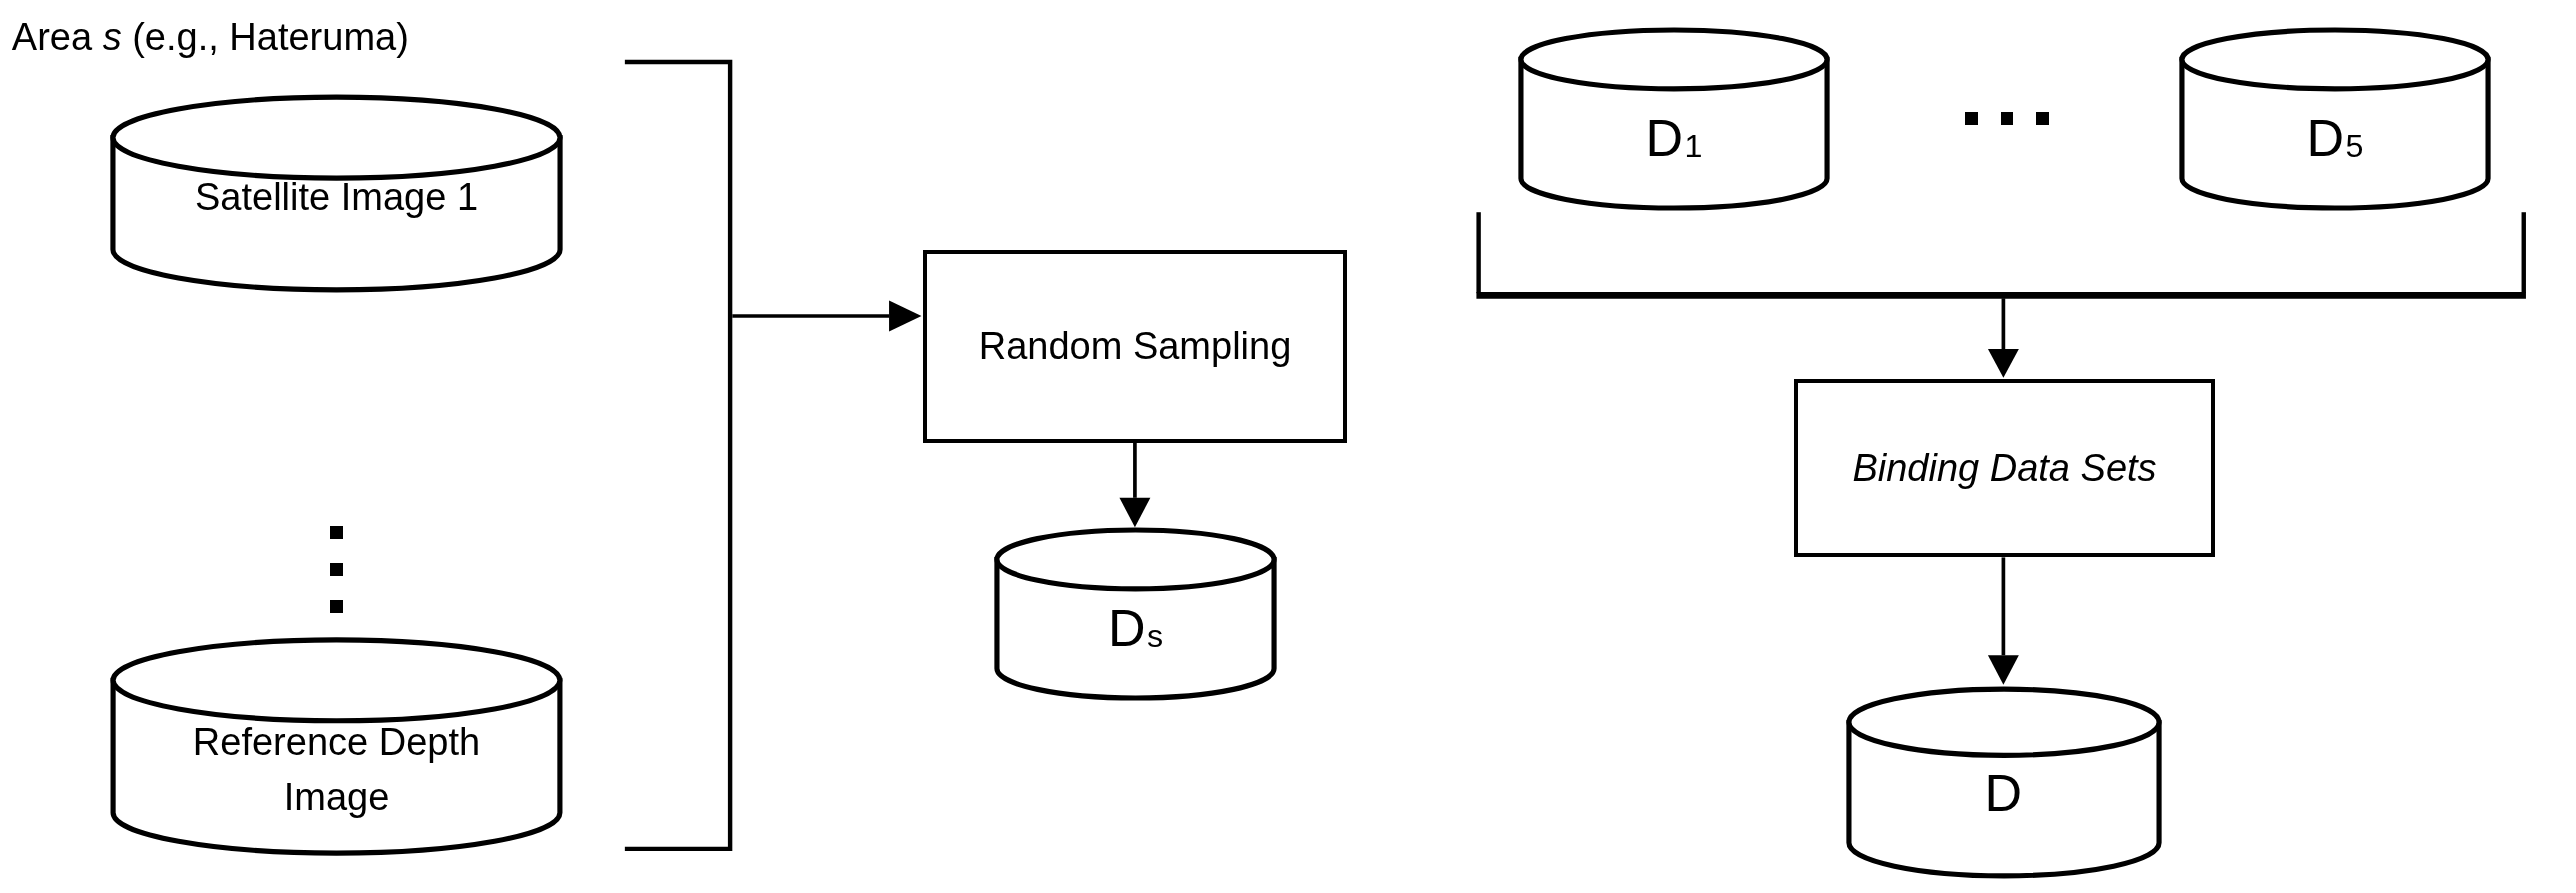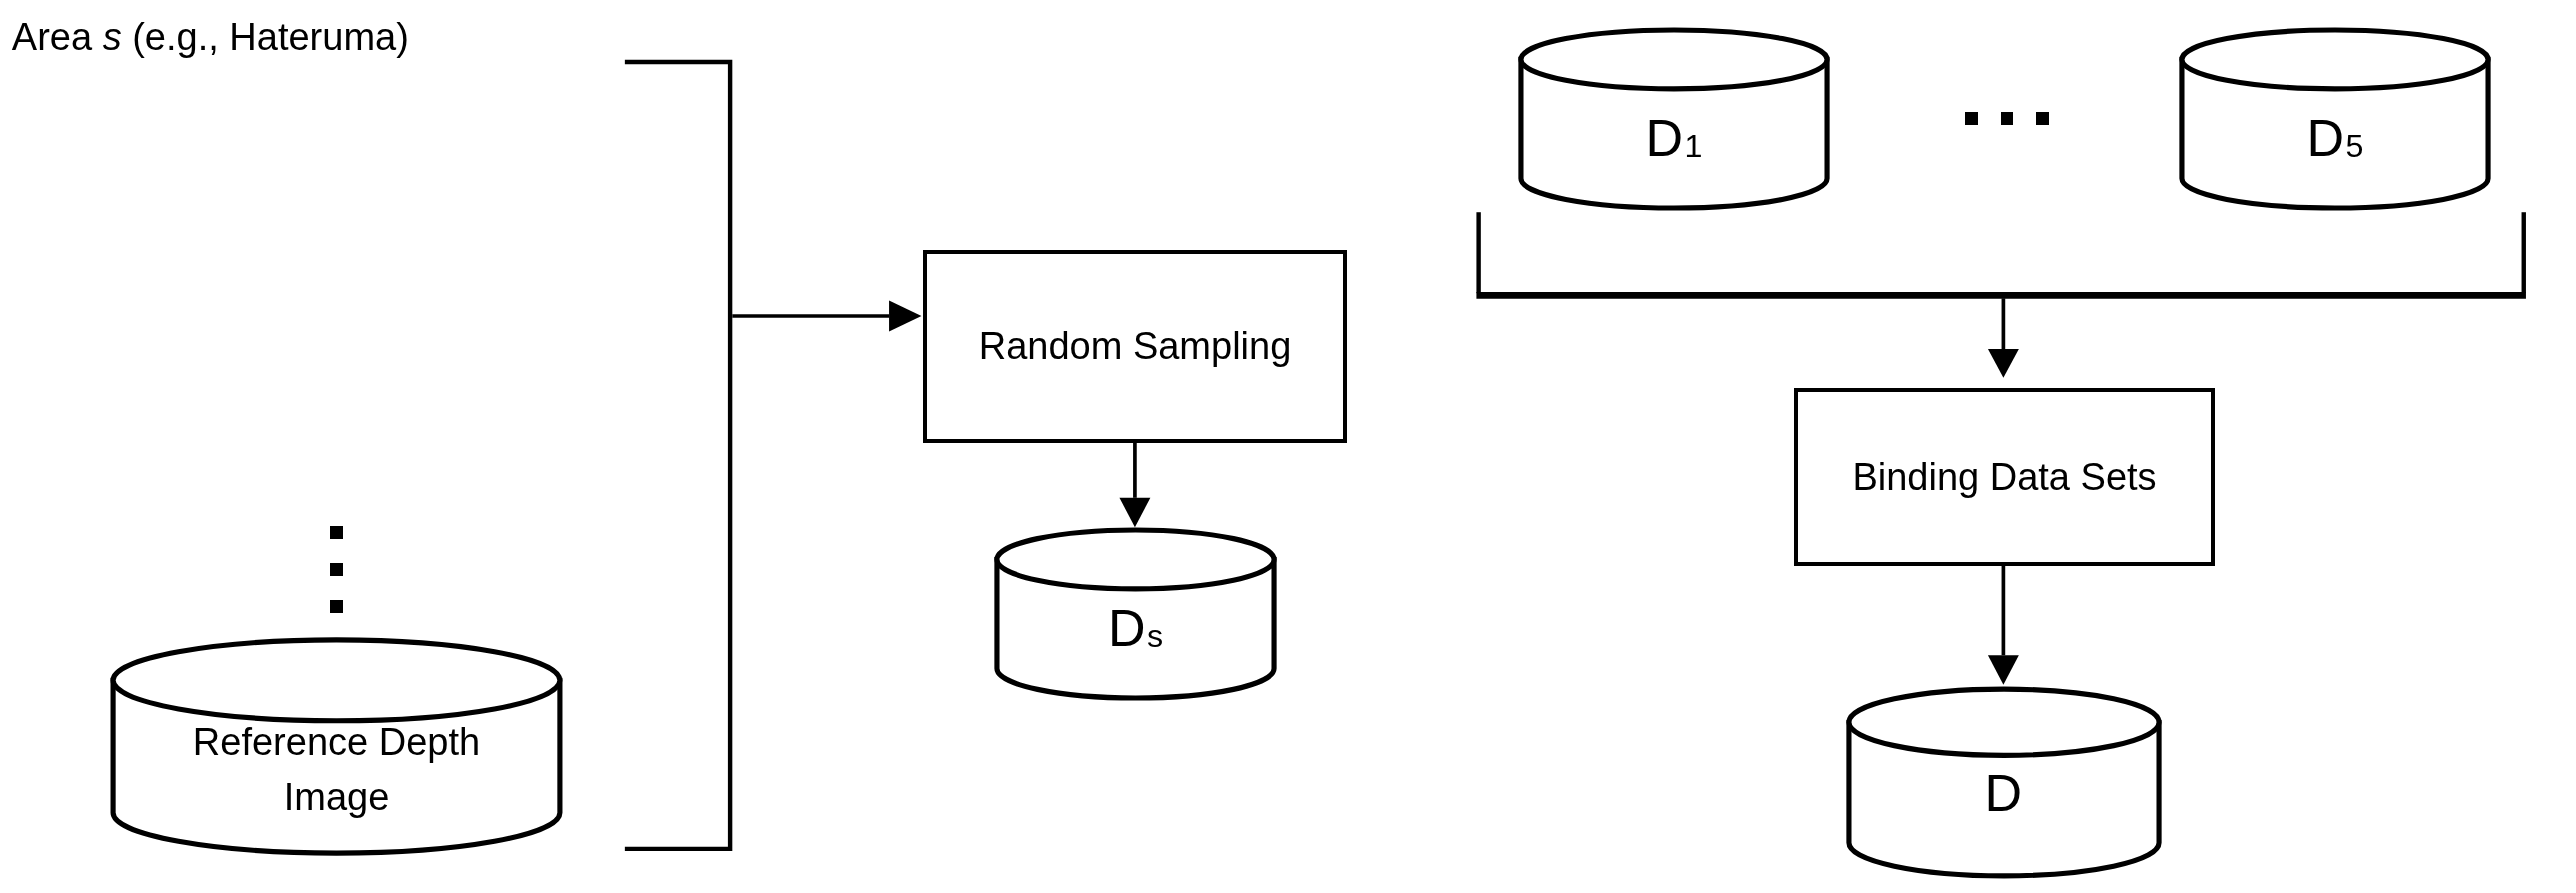--- a/index.html
+++ b/index.html
@@ -144,20 +144,27 @@
     <g>
       <line x1="2722" y1="757" x2="2722" y2="890" stroke-width="5"></line>
       <polygon points="2701,890 2743,890 2722,930"></polygon>
     </g>
   </svg>
 
   <div class="area-label">
     <span>Area </span><span class="var">s</span><span> (e.g., Hateruma)</span>
   </div>
 
+  <div class="cyl" style="left:110px; top:94px; width:453px; height:199px;">
+    <svg viewBox="0 0 616 270">
+      <path class="shape" d="M 4,59 L 4,211 A 304 55 0 0 0 612,211 L 612,59 Z"></path>
+      <ellipse class="shape" cx="308" cy="59" rx="304" ry="55"></ellipse>
+    </svg>
+    <div class="cyl-label" style="padding-top:7.4px;">Satellite Image 1</div>
+  </div>
 
 
   <div class="vdots" style="left:330px; top:526px;">
     <span class="dot"></span>
     <span class="dot"></span>
     <span class="dot"></span>
   </div>
 
   <div class="cyl" style="left:110px; top:637px; width:453px; height:219px;">
     <svg viewBox="0 0 616 298">
@@ -205,21 +212,21 @@
     <svg viewBox="0 0 424 250">
       <path class="shape" d="M 4,44 L 4,206 A 208 40 0 0 0 420,206 L 420,44 Z"></path>
       <ellipse class="shape" cx="212" cy="44" rx="208" ry="40"></ellipse>
     </svg>
     <div class="cyl-label db" style="padding-top:40px;">
       <span>D</span>
         <sub class="dbsub">5</sub>
     </div>
   </div>
 
-  <div class="pbox" style="left:1794px; top:388px; width:421px; height:178px;">
+  <div class="pbox" style="left:1794px; top:379px; width:421px; height:178px;font-style:italic;">
     <span>Binding Data Sets</span>
   </div>
 
   <div class="cyl" style="left:1846px; top:686px; width:316px; height:193px;">
     <svg viewBox="0 0 430 262">
       <path class="shape" d="M 4,49 L 4,213 A 211 45 0 0 0 426,213 L 426,49 Z"></path>
       <ellipse class="shape" cx="215" cy="49" rx="211" ry="45"></ellipse>
     </svg>
     <div class="cyl-label db" style="padding-top:22px;">
       <span>D</span>

